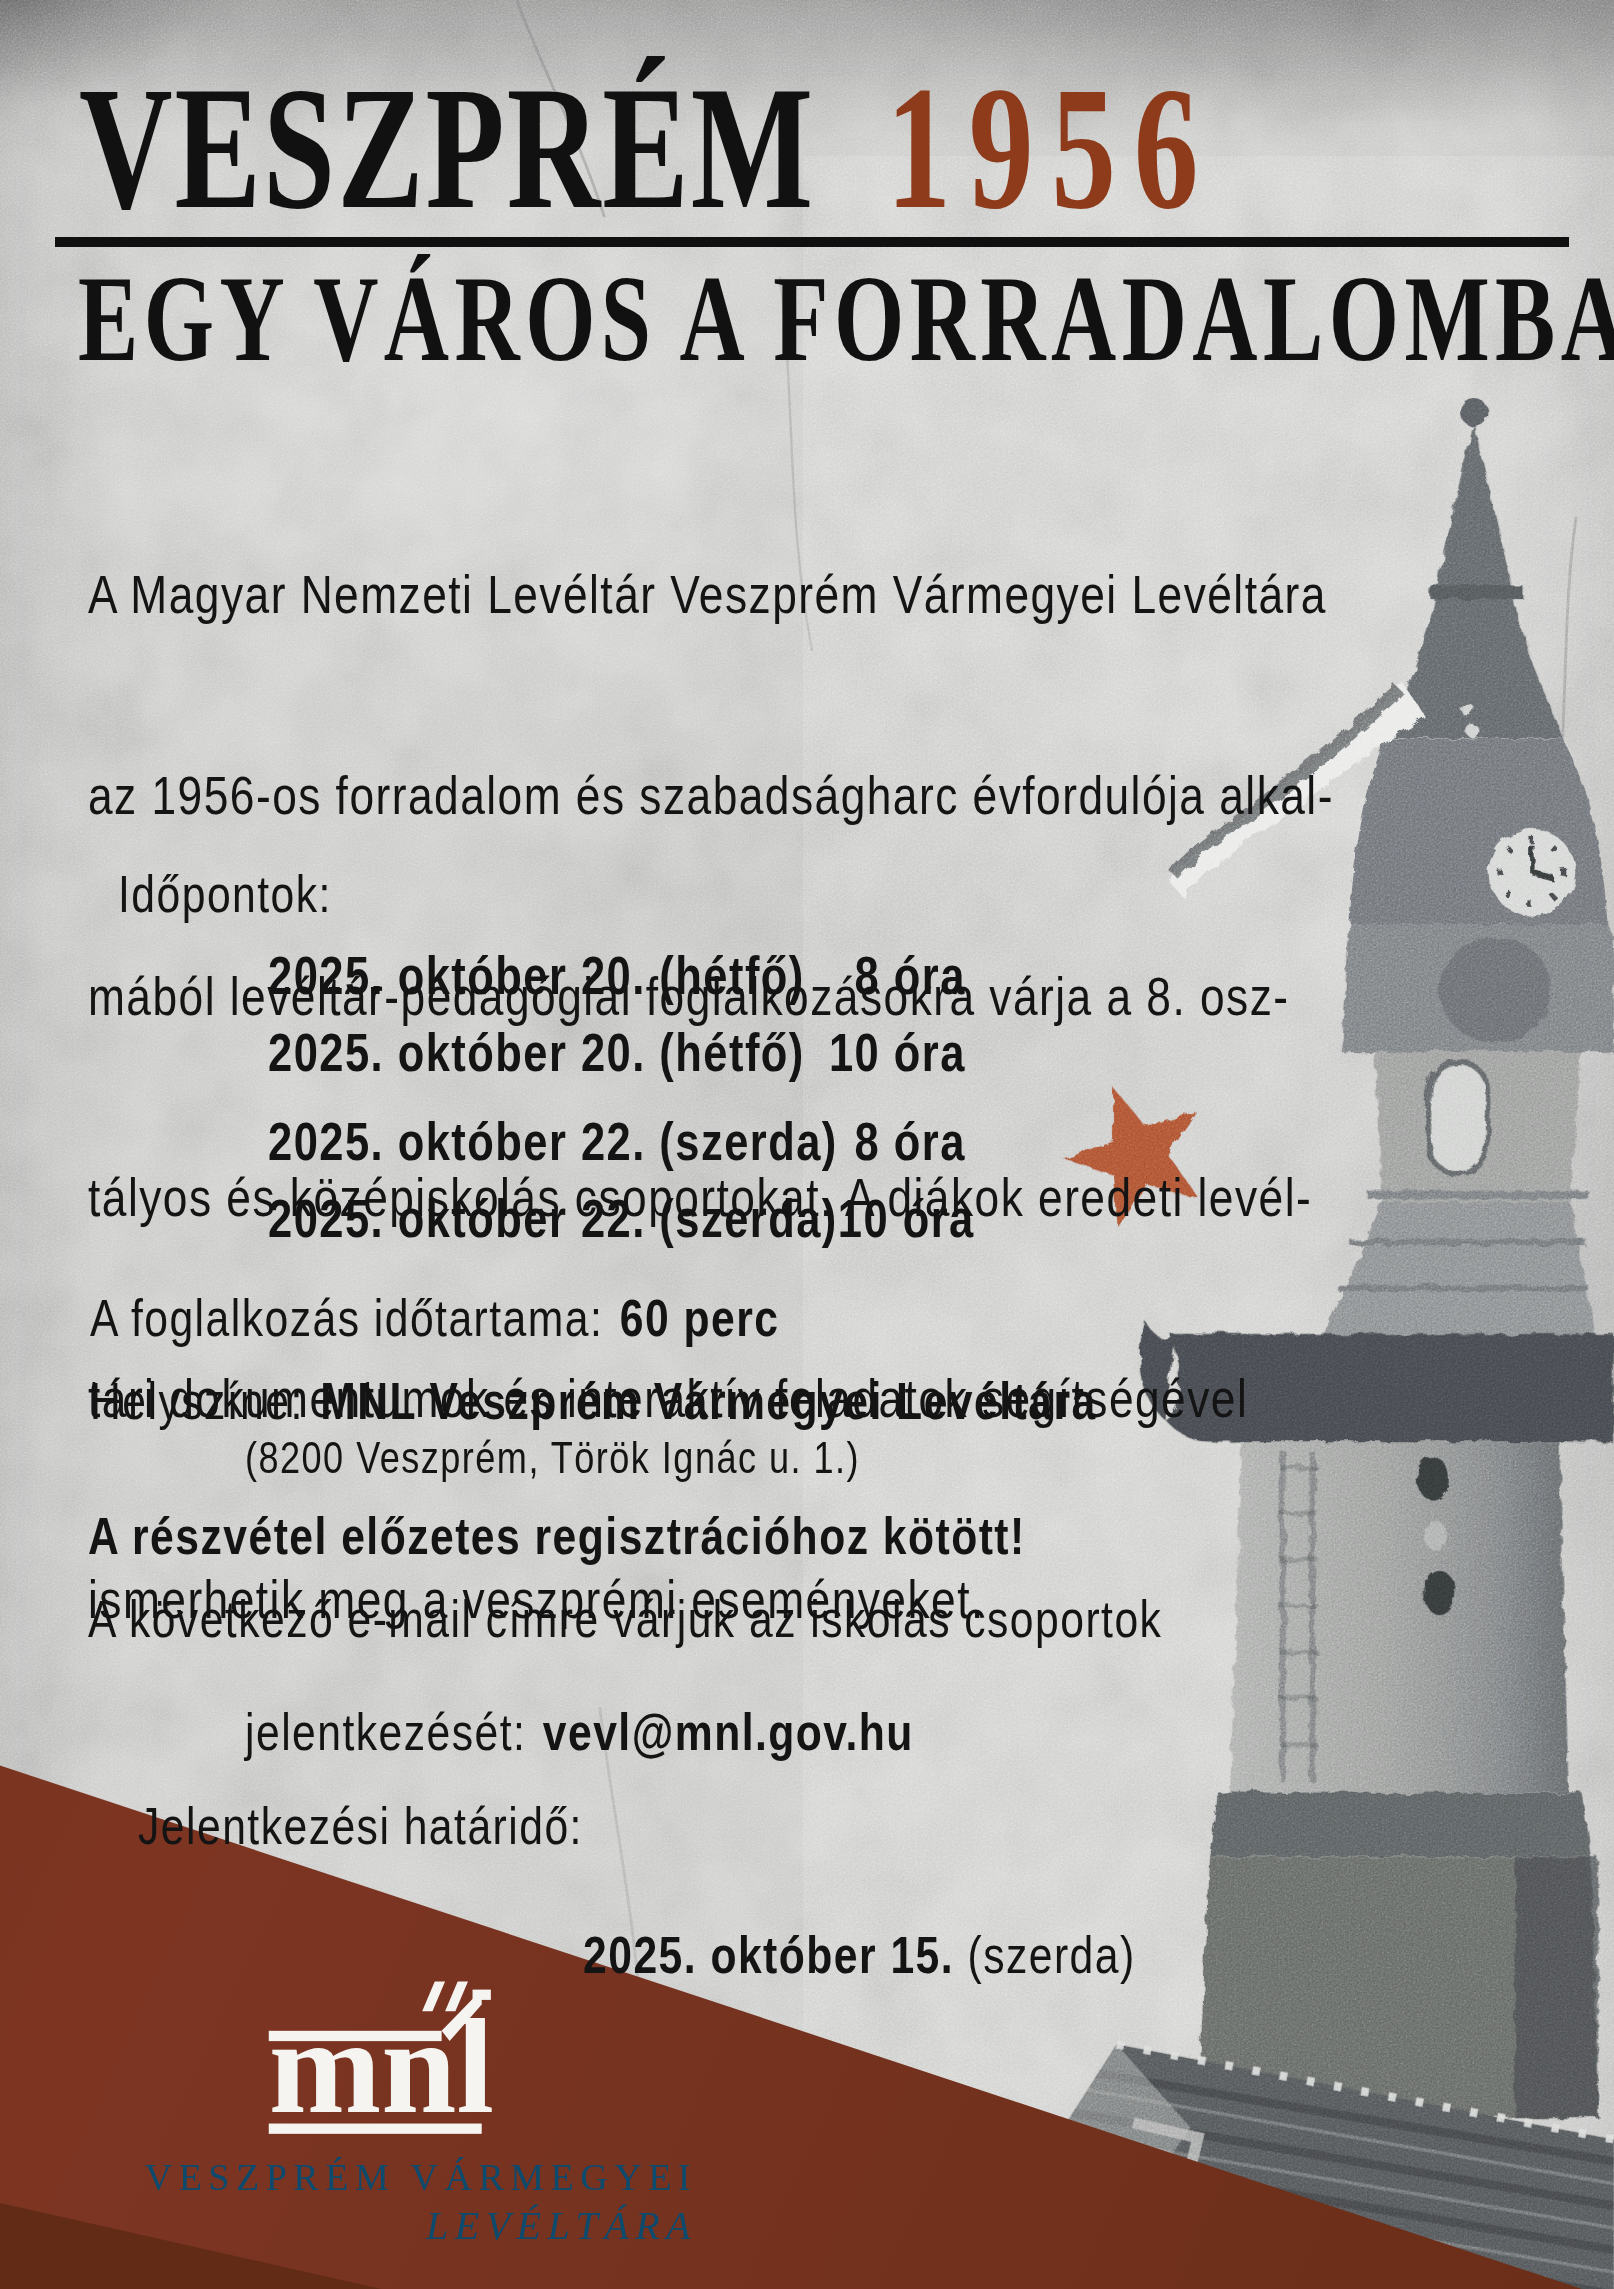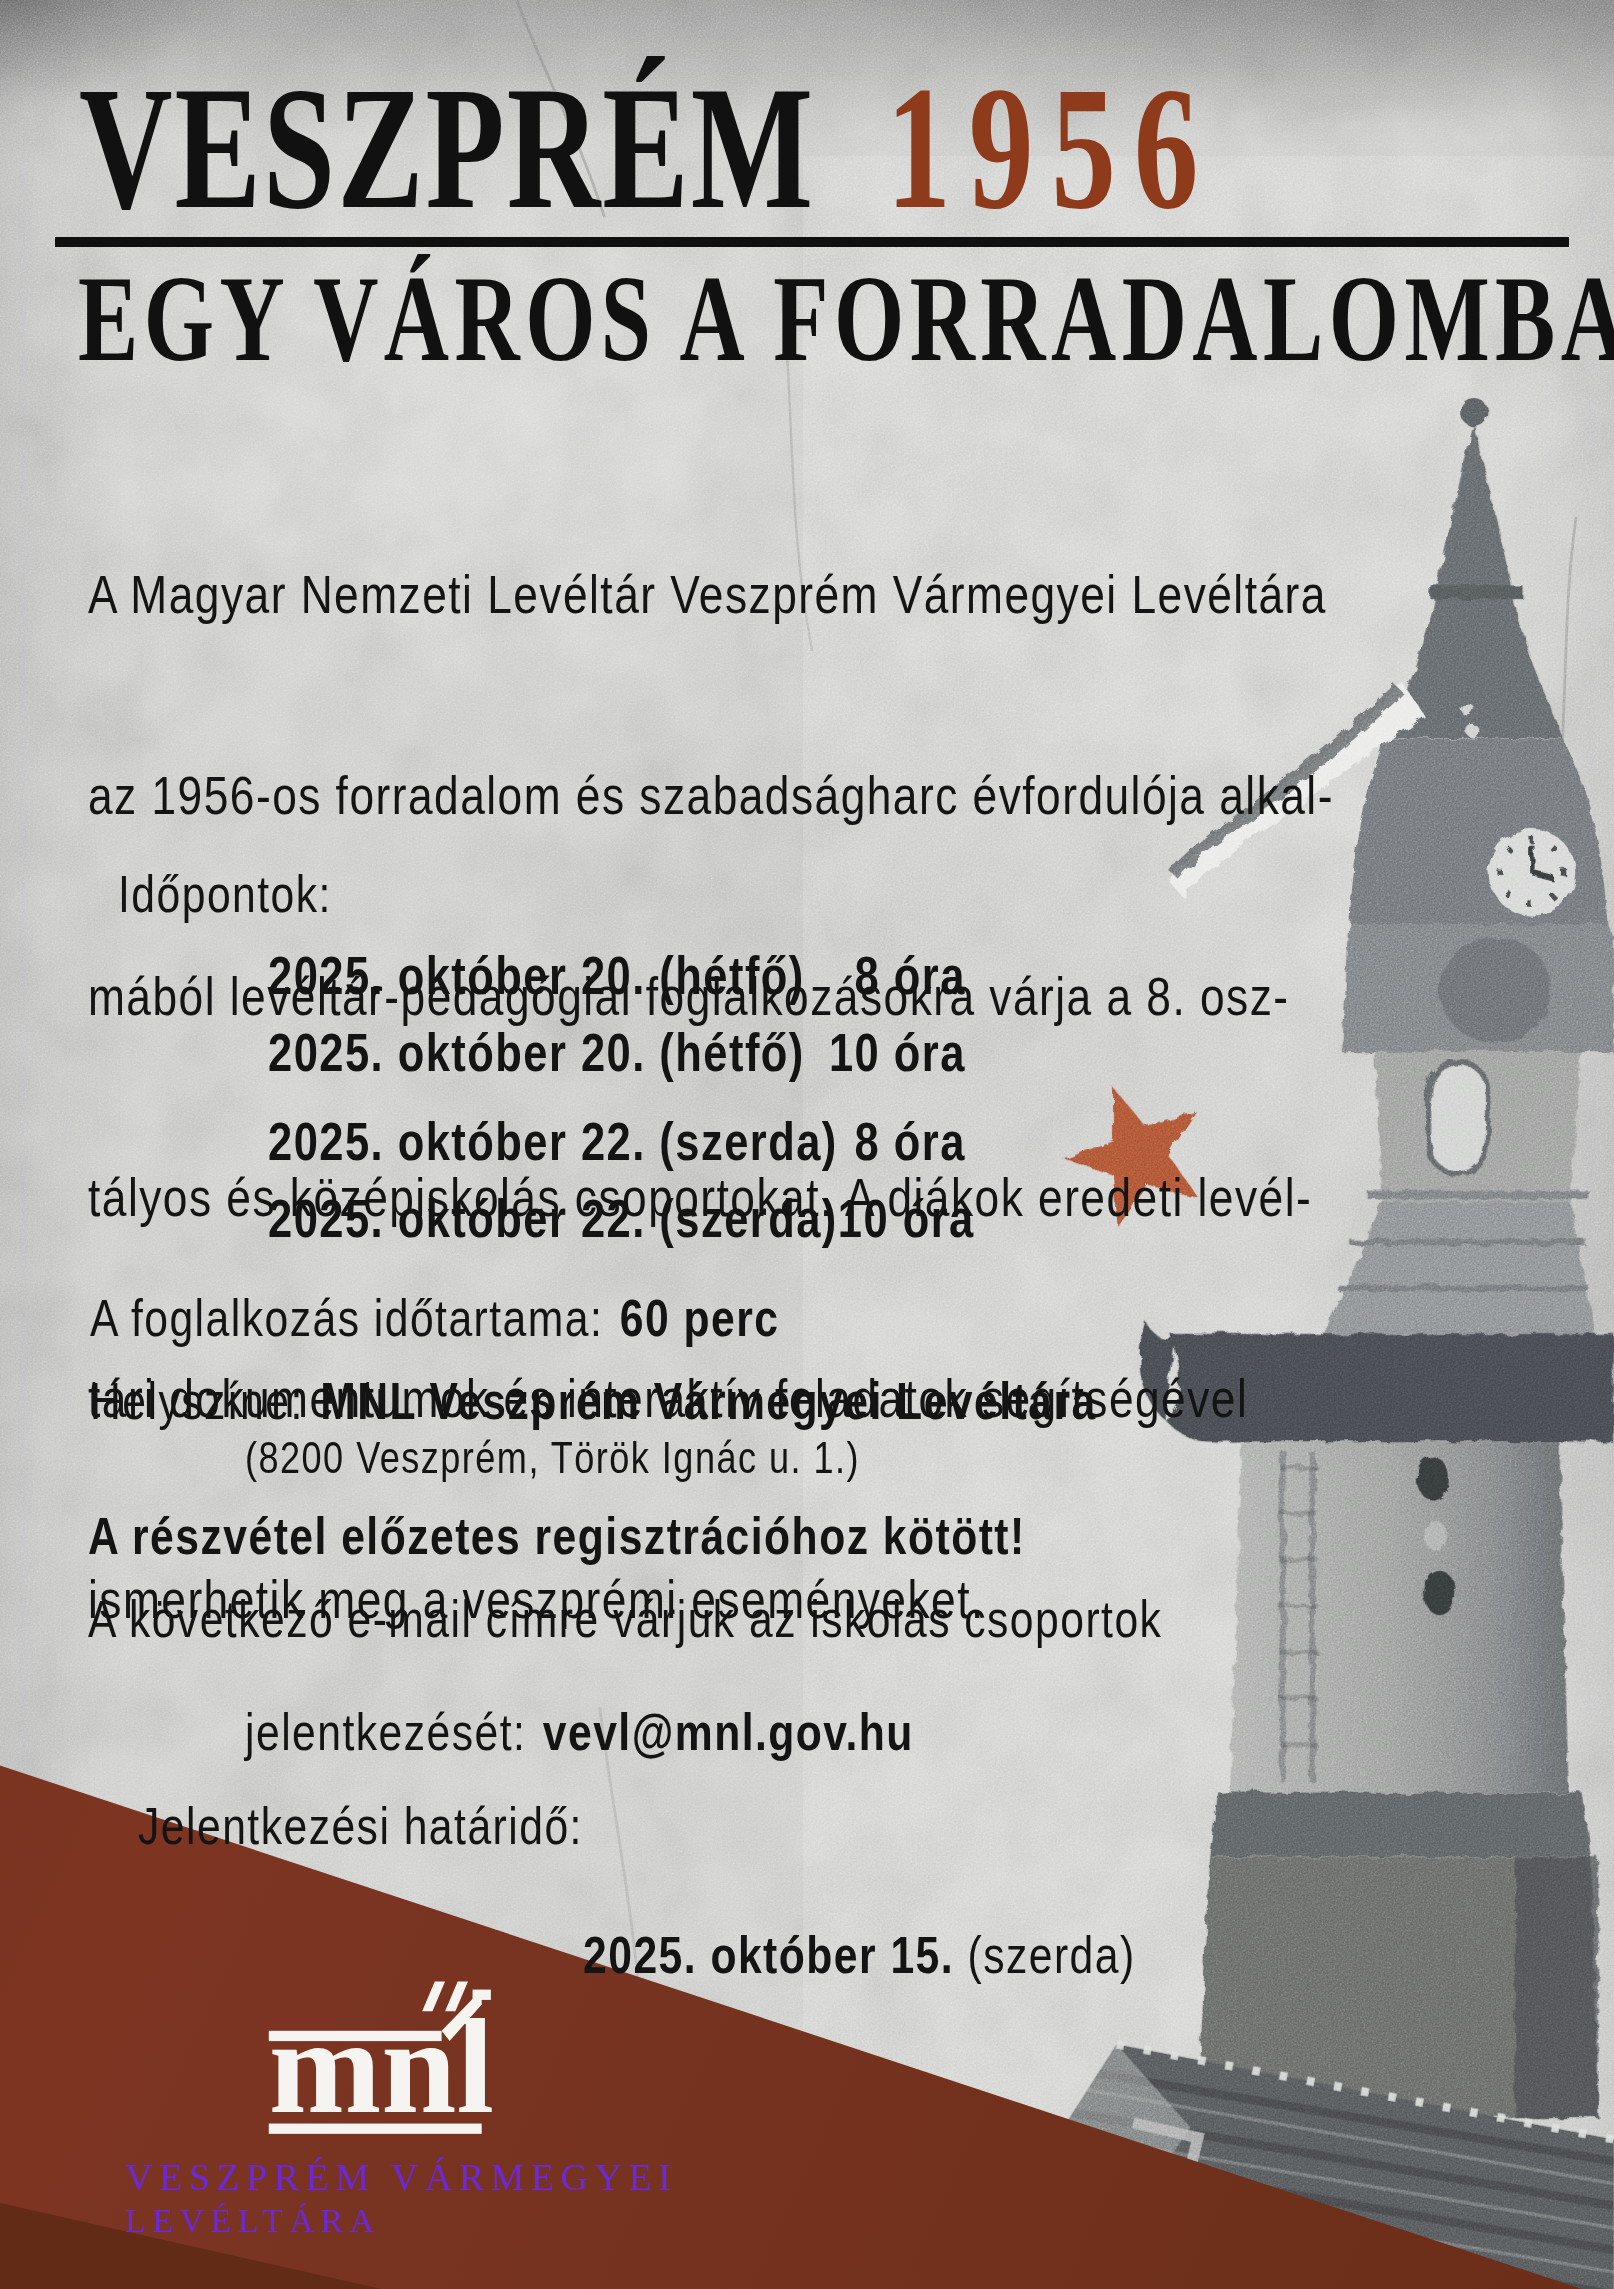--- a/index.html
+++ b/index.html
@@ -35,21 +35,21 @@
     clip-path:polygon(0 96.2%, 23.9% 100%, 0 100%);
   }
   
   .t{position:absolute;white-space:nowrap;transform-origin:0 50%;transform:scaleX(.82);
      color:#141414;letter-spacing:1.8px;}
   .serifT{font-family:"Liberation Serif",serif;font-weight:700;transform:scaleX(.74);letter-spacing:2.8px;color:#111;}
   .b{font-weight:700;}
   .rule{position:absolute;background:#101010;}
   .schedRow{display:flex;justify-content:space-between;width:851px;font-weight:700;}
   .gap{display:inline-block;width:20px;}
-  .logoText{position:absolute;width:572px;text-align:left;color:#6d28d9;
+  .logoText{position:absolute;width:572px;text-align:right;color:#0c4a6e;
      font-family:"Liberation Serif",serif;font-weight:400;}
 </style>
 </head>
 <body>
 
 <div class="poster">
 
   <div class="bg"></div>
 
   <svg class="blotchLayer" width="1614" height="2290" viewBox="0 0 1749 2481">
@@ -164,21 +164,21 @@
   <svg style="position:absolute;left:261px;top:1977px;" width="288" height="166" viewBox="0 0 250 145">
     <text x="6" y="118" font-family="Liberation Serif, serif" font-weight="700" font-size="118" fill="#f6f4f0">mnl</text>
     <rect x="6" y="128" width="186" height="9" fill="#f6f4f0"></rect>
     <rect x="6" y="47" width="151" height="9" fill="#f6f4f0"></rect>
     <path d="M157,47 L192,11 L192,24 L164,56 Z" fill="#f6f4f0"></path>
     <rect x="184" y="11" width="16" height="9" fill="#f6f4f0"></rect>
     <path d="M140,30 L151,4 L160,4 L149,30 Z" fill="#f6f4f0"></path>
     <path d="M160,30 L171,4 L180,4 L169,30 Z" fill="#f6f4f0"></path>
   </svg>
   <div class="logoText" style="left:125px;top:2155px;font-size:38px;letter-spacing:6.5px;">VESZPRÉM VÁRMEGYEI</div>
-  <div class="logoText" style="left:125px;top:2202px;font-size:34px;letter-spacing:6.5px;">LEVÉLTÁRA</div>
+  <div class="logoText" style="left:125px;top:2202px;font-size:40px;letter-spacing:6.5px;font-style:italic;">LEVÉLTÁRA</div>
 
   <h1 class="t serifT" style="left:79px;top:61px;font-size:175px;line-height:175px;margin:0;">
     <span>VESZPRÉM</span><span style="color:#8e3b1c;letter-spacing:24px;margin-left:96px;">1956</span>
   </h1>
 
   <div class="rule" style="left:55px;top:237px;width:1514px;height:10px;"></div>
 
   <h2 class="t serifT" style="left:78px;top:258px;font-size:122px;line-height:122px;letter-spacing:7.4px;margin:0;">EGY VÁROS A FORRADALOMBAN</h2>
 
   <div class="t" style="left:88px;top:427px;font-size:54px;line-height:67px;white-space:pre;">

